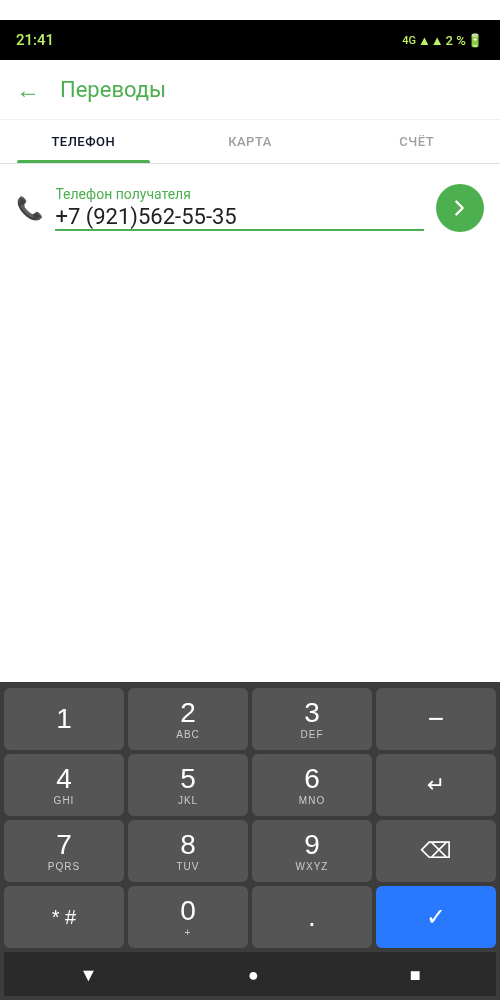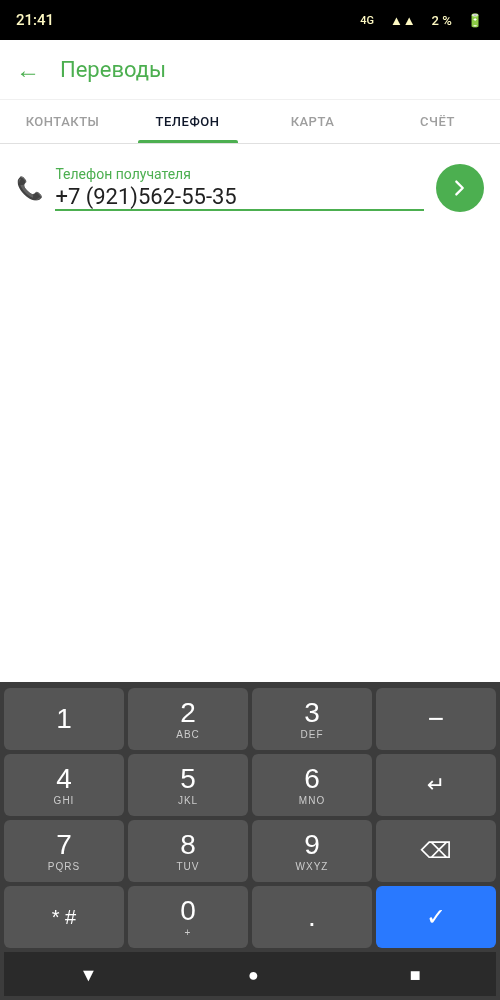--- a/index.html
+++ b/index.html
@@ -8,34 +8,35 @@
       height: 1000px;
       background: #fff;
       font-family: 'Roboto', Arial, sans-serif;
       overflow: hidden;
       position: relative;
     }
 
     
     .status-bar {
       background: #000;
-      color: #fef9c3;
+      color: #bef264;
       height: 40px;
       display: flex;
       align-items: center;
       justify-content: space-between;
       padding: 0 16px;
       font-size: 15px;
       font-weight: 500;
+      margin-top: 20px;
     }
     .status-bar-left { }
     .status-bar-right {
       display: flex;
       align-items: center;
-      gap: 16px;
+      gap: 2px;
       font-size: 13px;
     }
 
     
     .app-bar {
       background: #fff;
       height: 60px;
       display: flex;
       align-items: center;
       padding: 0 16px;
@@ -225,21 +226,20 @@
     <span>🔋</span>
   </div>
 </div>
 
 <div class="app-bar">
   <span class="back-arrow">←</span>
   <span class="app-bar-title">Переводы</span>
 </div>
 
 <div class="tabs">
-  <div class="tab">КОНТАКТЫ</div>
   <div class="tab active">ТЕЛЕФОН</div>
   <div class="tab">КАРТА</div>
   <div class="tab">СЧЁТ</div>
 </div>
 
 <div class="content">
   <div class="phone-row">
     <span class="phone-icon">📞</span>
     <div class="phone-input-wrapper">
       <div class="phone-label">Телефон получателя</div>

